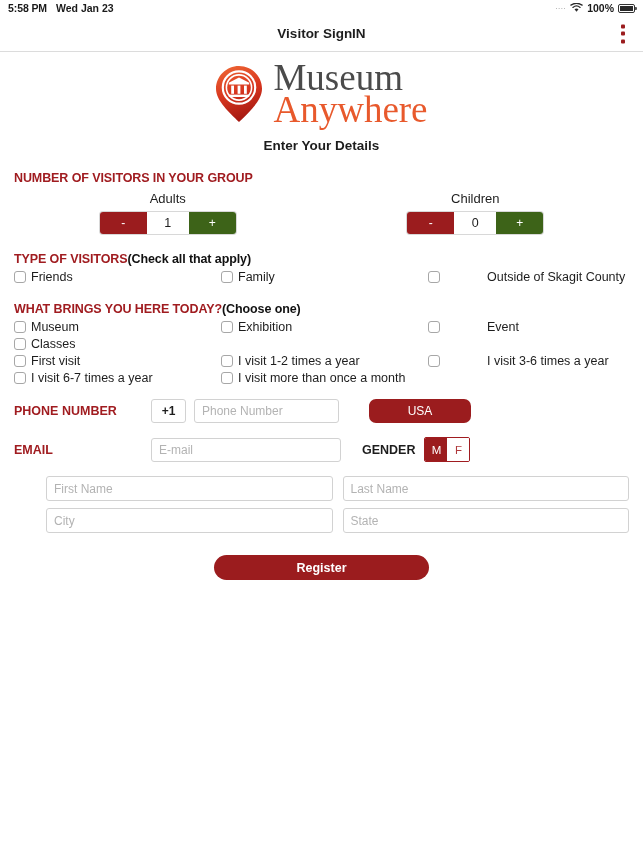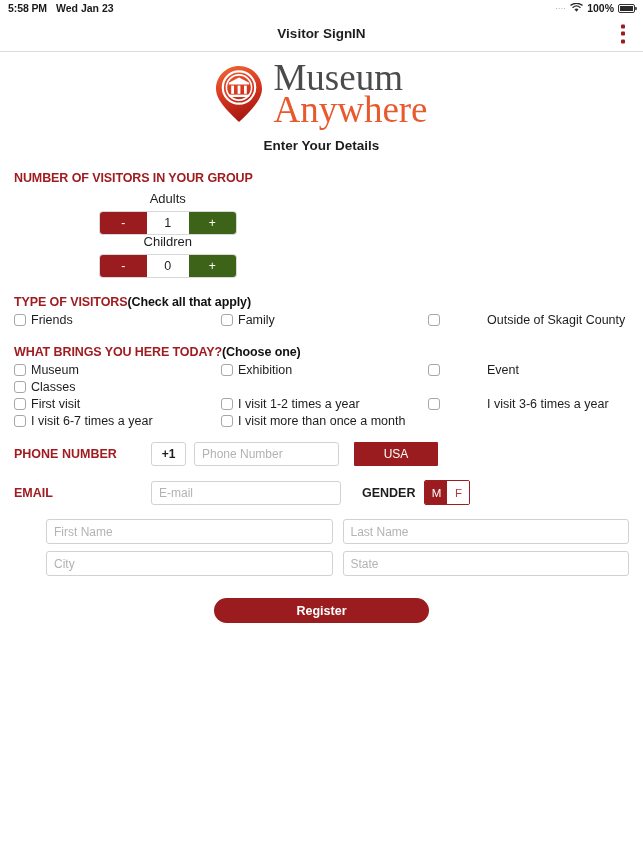--- a/index.html
+++ b/index.html
@@ -153,21 +153,20 @@
   }
   .sect-head .hint {
     color: #111;
     font-weight: 700;
   }
 
   
   .counters {
     display: flex;
     margin-top: 6px;
-    flex-direction: column;
   }
   .counter-col {
     width: 50%;
     display: flex;
     flex-direction: column;
     align-items: center;
   }
   .counter-label {
     font-size: 13px;
     color: #1d1d1d;
@@ -254,31 +253,31 @@
     font-size: 12px;
     color: #1d1d1d;
     padding: 0 7px;
     box-sizing: border-box;
     outline: none;
   }
   .inp::placeholder { color: #b3b3b3; }
   .inp-cc { width: 35px; text-align: center; padding: 0 2px; font-weight: 700;}
   .inp-phone { width: 145px; margin-left: 8px; }
   .usa-btn {
-    margin-left: 15px;
-    width: 84px;
+    margin-left: 30px;
+    width: 102px;
     height: 24px;
     background: #9b1c1e;
     color: #fff;
     font-size: 12px;
     display: flex;
     align-items: center;
     justify-content: center;
     cursor: pointer;
-    border-radius: 1px;
+    border-radius: 7px;
   }
   .inp-email { width: 190px; }
   .gender-label {
     font-size: 12.5px;
     font-weight: 700;
     color: #1d1d1d;
     margin-left: 21px;
   }
   .gender-toggle {
     margin-left: 9px;

